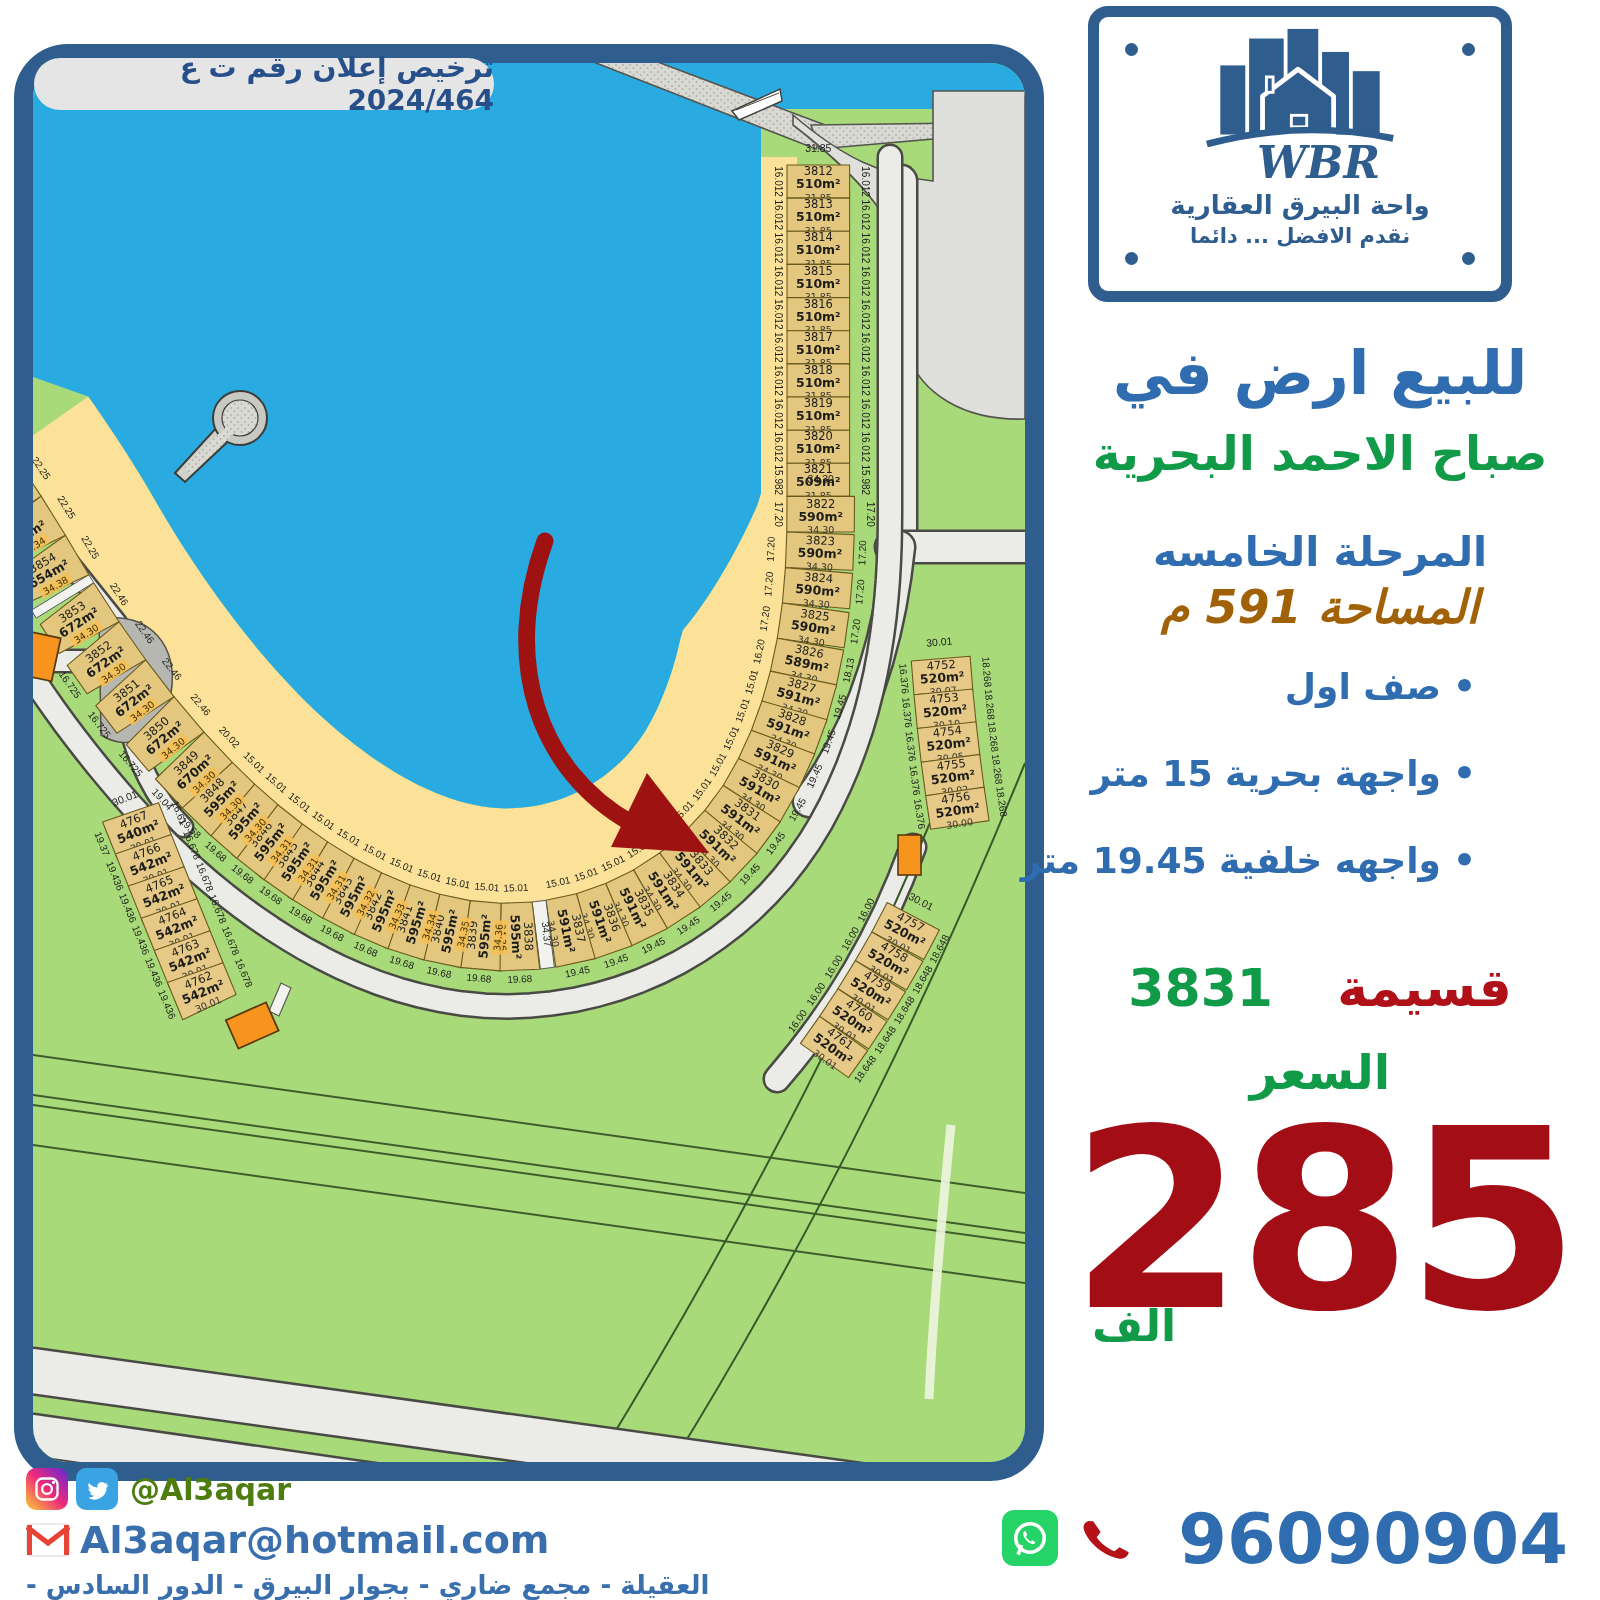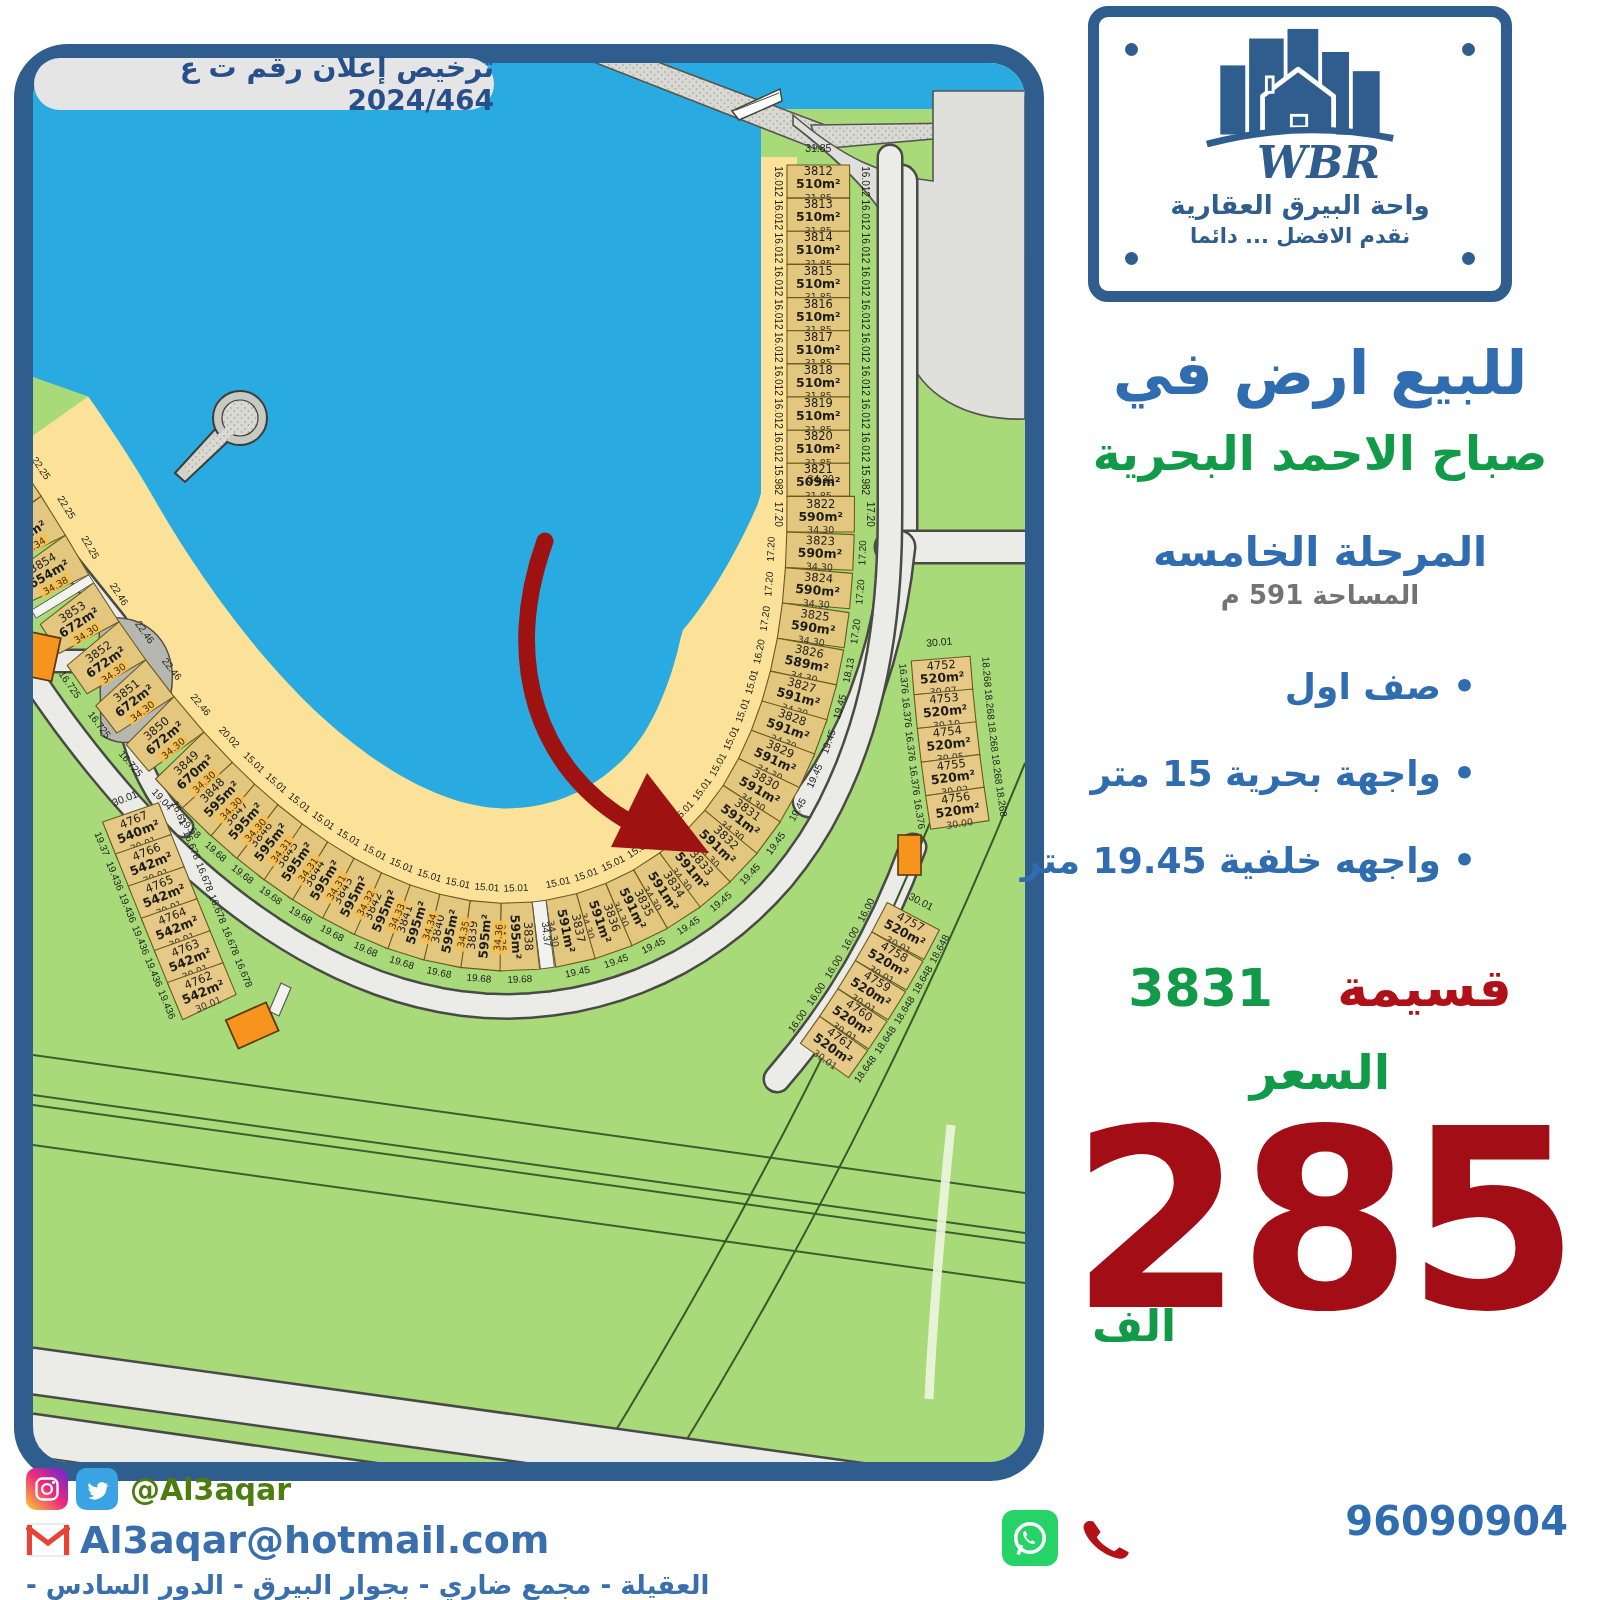--- a/index.html
+++ b/index.html
@@ -22,34 +22,34 @@
     font-size:44px;color:#2e5d8e;margin-top:-14px;padding-left:37px;}
   #logo-line1{font-size:26px;font-weight:bold;color:#2e5d8e;margin-top:2px;}
   #logo-line2{font-size:21px;font-weight:bold;color:#2e5d8e;margin-top:4px;}
 
   
   .rtl{direction:rtl;}
   .rc{position:absolute;left:1070px;width:500px;text-align:center;font-weight:bold;}
   #t-sale   {top:338px;font-size:60px;color:#2f6db0;text-align:center;}
   #t-loc    {top:426px;font-size:47px;color:#119a48;}
   #t-phase  {top:504px;font-size:41px;color:#2f6db0;margin-top:24px;}
-  #t-area   {top:580px;font-size:26px;color:#737373;}
+  #t-area   {top:580px;font-size:46px;color:#a16207;font-style:italic;}
   #features {position:absolute;left:1090px;top:666px;width:386px;text-align:right;direction:rtl;}
   #features .feat{font-size:36px;font-weight:bold;color:#2f6db0;margin-bottom:46px;white-space:nowrap;}
   #features .bdot{color:#2f6db0;margin-left:12px;}
   #parcel-row{top:958px;font-size:52px;direction:rtl;}
   #parcel-row .plabel{color:#b01119;}
   #parcel-row .pnum{color:#119a48;margin-right:46px;display:inline-block;}
   #t-price-label{top:1044px;font-size:48px;color:#119a48;text-align:center;}
   #t-price{top:1096px;font-size:250px;line-height:1;color:#a30d15;font-weight:800;
     letter-spacing:-6px;font-family:"DejaVu Sans","Liberation Sans",sans-serif;}
   #t-alf{position:absolute;left:1092px;top:1300px;font-size:44px;font-weight:bold;color:#119a48;}
   #t-agent{top:1424px;font-size:50px;color:#2f6db0;text-align:right;left:1090px;width:478px;}
   #t-phone{position:absolute;left:1150px;top:1498px;width:418px;text-align:right;
-    font-size:40px;font-weight:800;color:#2f6db0;}
+    font-size:70px;font-weight:800;color:#2f6db0;}
 
   
   #wa-icon{position:absolute;left:1002px;top:1510px;width:56px;height:56px;background:#25d366;
     border-radius:12px;display:flex;align-items:center;justify-content:center;}
   #ph-icon{position:absolute;left:1080px;top:1514px;width:52px;height:52px;}
 
   
   #footer{position:absolute;left:26px;top:1468px;width:760px;}
   .f-row{display:flex;align-items:center;margin-bottom:8px;}
   #ig-icon{width:42px;height:42px;border-radius:10px;

